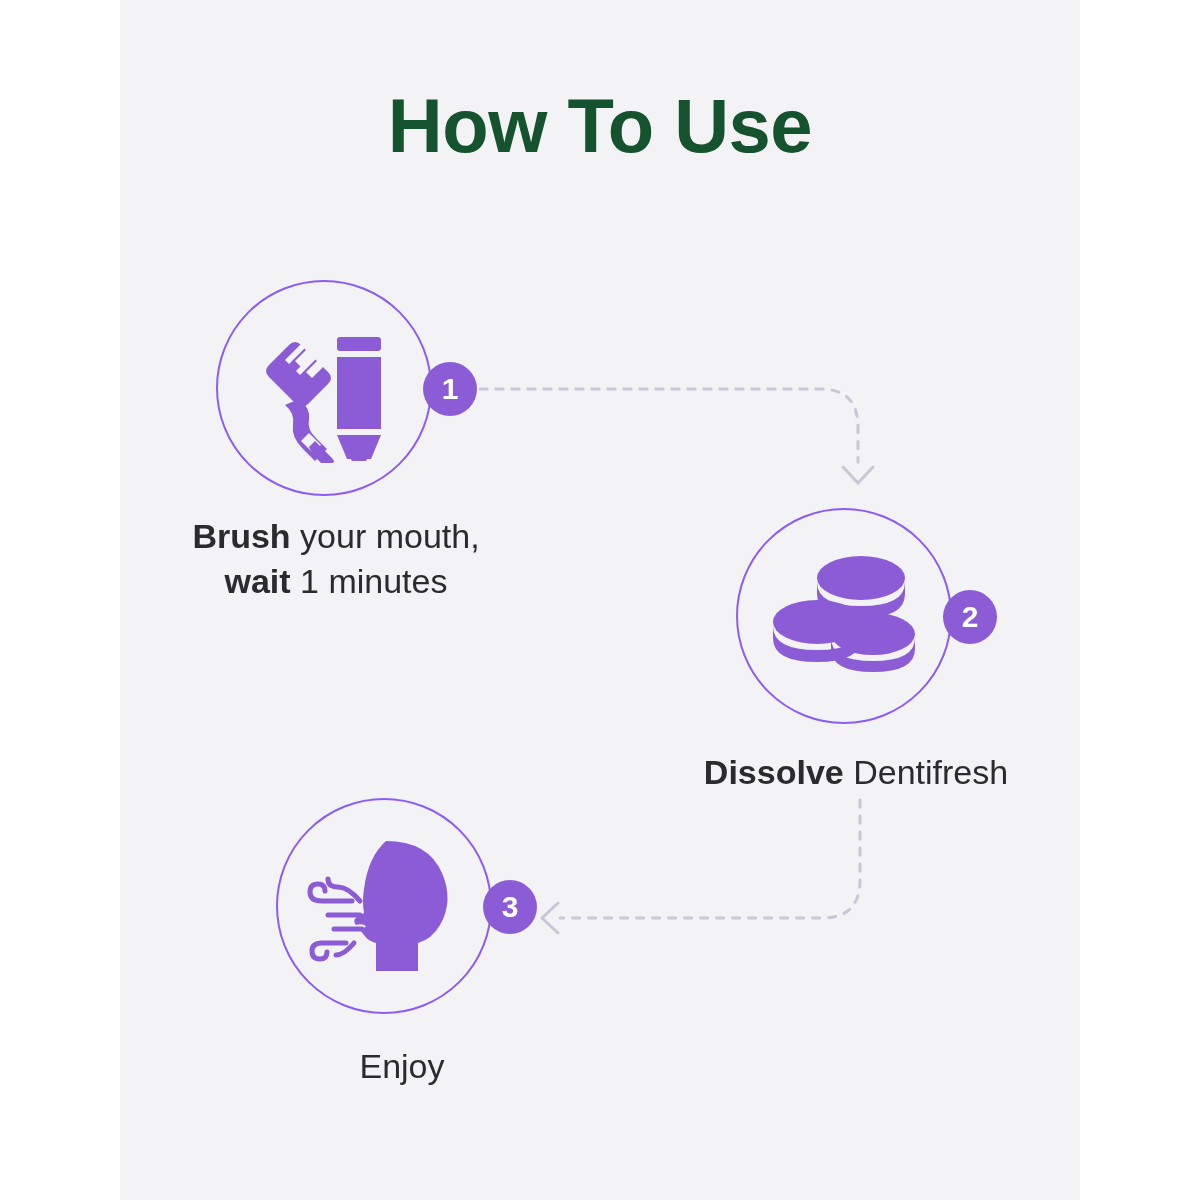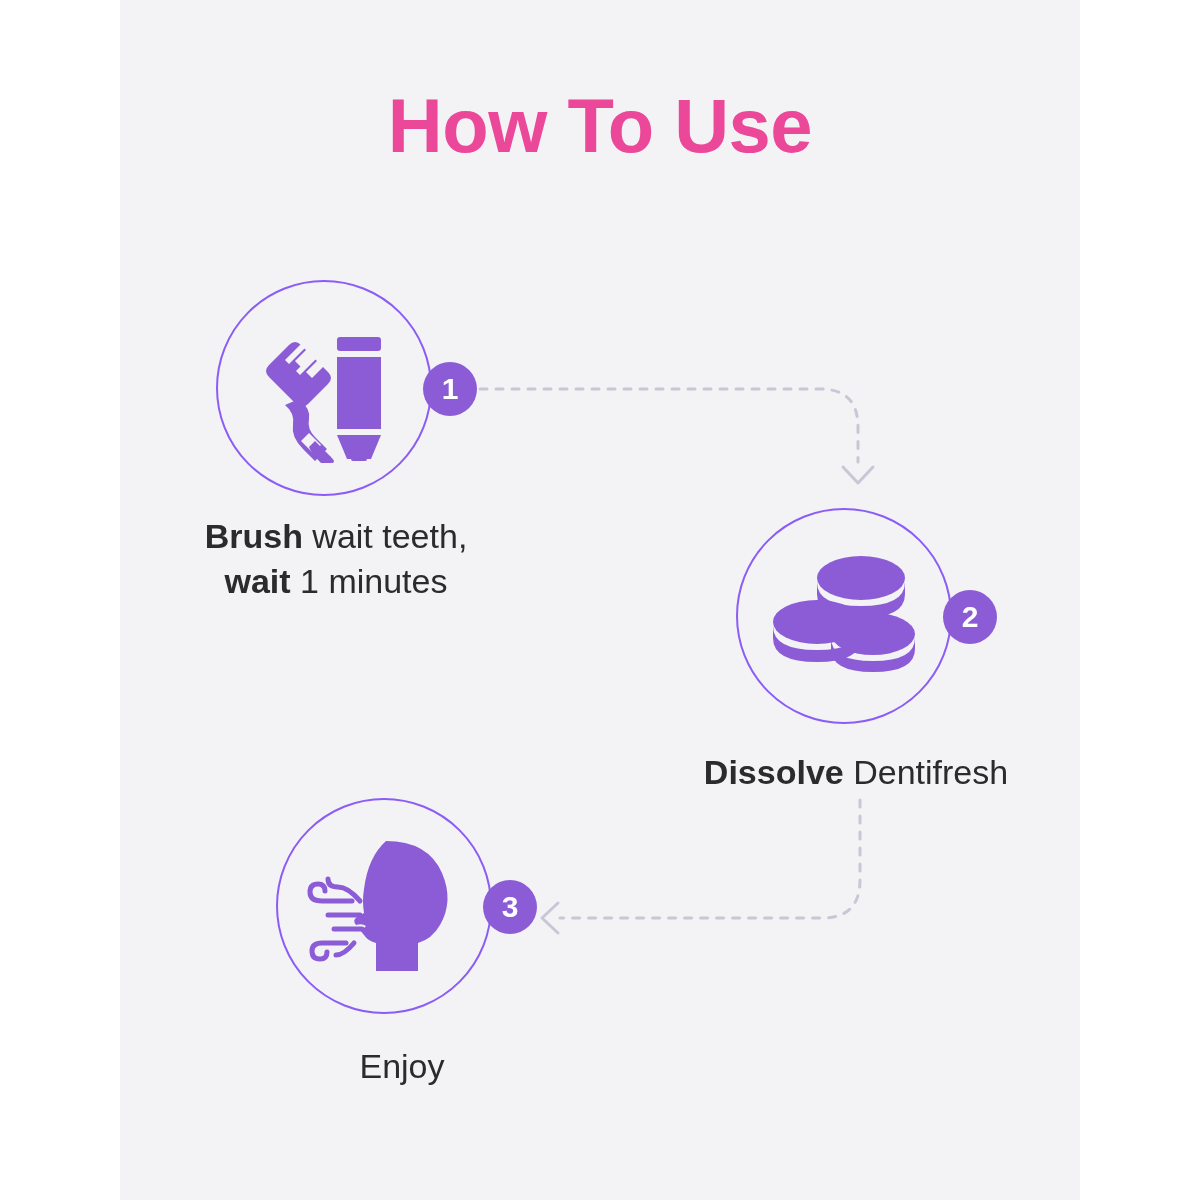--- a/index.html
+++ b/index.html
@@ -28,21 +28,21 @@
     background: #f3f3f5;
   }
   .title {
     position: absolute;
     left: 120px;
     top: 84px;
     width: 960px;
     text-align: center;
     font-size: 76px;
     font-weight: bold;
-    color: #ec4899;
+    color: #14532d;
     letter-spacing: -0.5px;
     line-height: 1.1;
   }
 
   
   .connectors {
     position: absolute;
     left: 0; top: 0;
     width: 1200px; height: 1200px;
     pointer-events: none;
@@ -151,21 +151,21 @@
 
           <rect x="102" y="132" width="16" height="16" rx="2"></rect>
         </g>
       </svg>
     </div>
 
     <div class="badge" id="step1-badge">1</div>
 
     <div class="caption" id="step1-caption">
       <div>
-        <b>Brush</b><span> wait teeth,</span>
+        <b>Brush</b><span> your mouth,</span>
       </div>
       <div>
         <b>wait</b><span> 1 minutes</span>
       </div>
     </div>
   </div>
 
   <div class="step">
     <div class="circle" id="step2-circle"></div>
 

